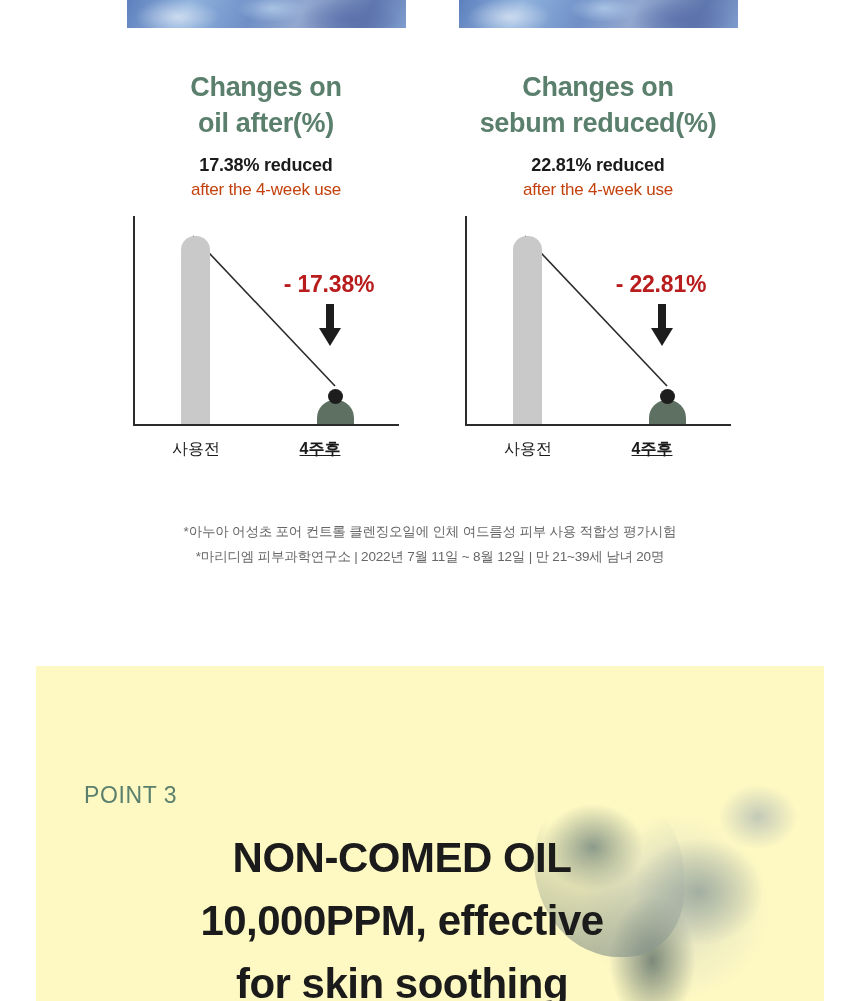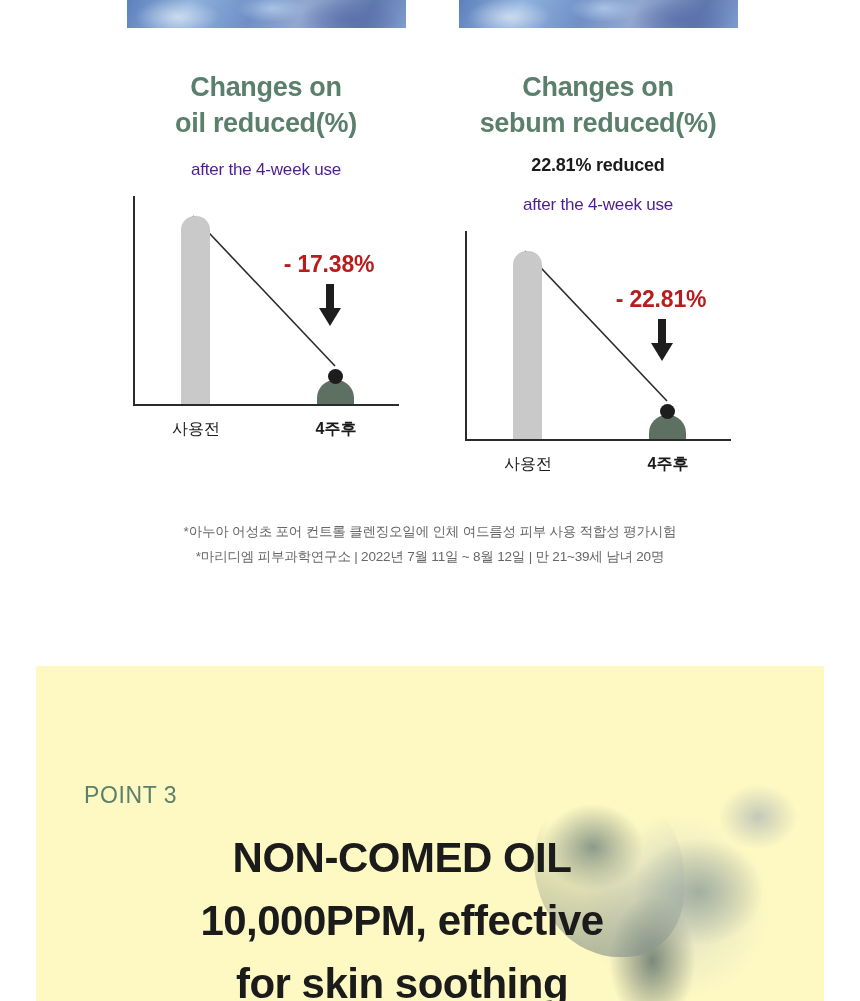--- a/index.html
+++ b/index.html
@@ -66,22 +66,22 @@
     letter-spacing: -0.3px;
   }
   .panel-sub {
     margin-top: 14px;
     color: #1b1b1b;
     font-size: 18px;
     font-weight: bold;
     letter-spacing: -0.2px;
   }
   .panel-sub2 {
-    margin-top: 19px;
-    color: #4c1d95;
+    margin-top: 4px;
+    color: #c2410c;
     font-size: 17px;
     font-weight: normal;
     letter-spacing: -0.2px;
   }
 
   .plot {
     position: relative;
     width: 270px;
     height: 230px;
     margin: 16px auto 0;
@@ -156,21 +156,21 @@
   }
   .xlabel {
     position: absolute;
     bottom: -14px;
     font-size: 16px;
     color: #1b1b1b;
     width: 90px;
     text-align: center;
   }
   .xlabel.a { left: 20px; font-weight: normal; }
-  .xlabel.b { left: 160px; font-weight: bold; }
+  .xlabel.b { left: 144px; font-weight: bold; text-decoration: underline; }
 
   
   .notes {
     position: absolute;
     top: 520px;
     left: 0;
     width: 860px;
     text-align: center;
     color: #666666;
     font-size: 13.5px;
@@ -244,22 +244,23 @@
   <div class="strip right">
     <div class="strip-img"></div>
   </div>
 </div>
 
 <div class="charts">
 
   <div class="panel left">
     <div class="panel-title">
       <div>Changes on</div>
-      <div>oil reduced(%)</div>
+      <div>oil after(%)</div>
     </div>
+    <div class="panel-sub">17.38% reduced</div>
     <div class="panel-sub2">after the 4-week use</div>
 
     <div class="plot">
       <div class="axis-y"></div>
       <div class="axis-x"></div>
 
       <svg class="trendline" viewBox="0 0 270 230">
         <line x1="62" y1="20" x2="204" y2="170" stroke="#2b2b2b" stroke-width="1.6"></line>
       </svg>
 

